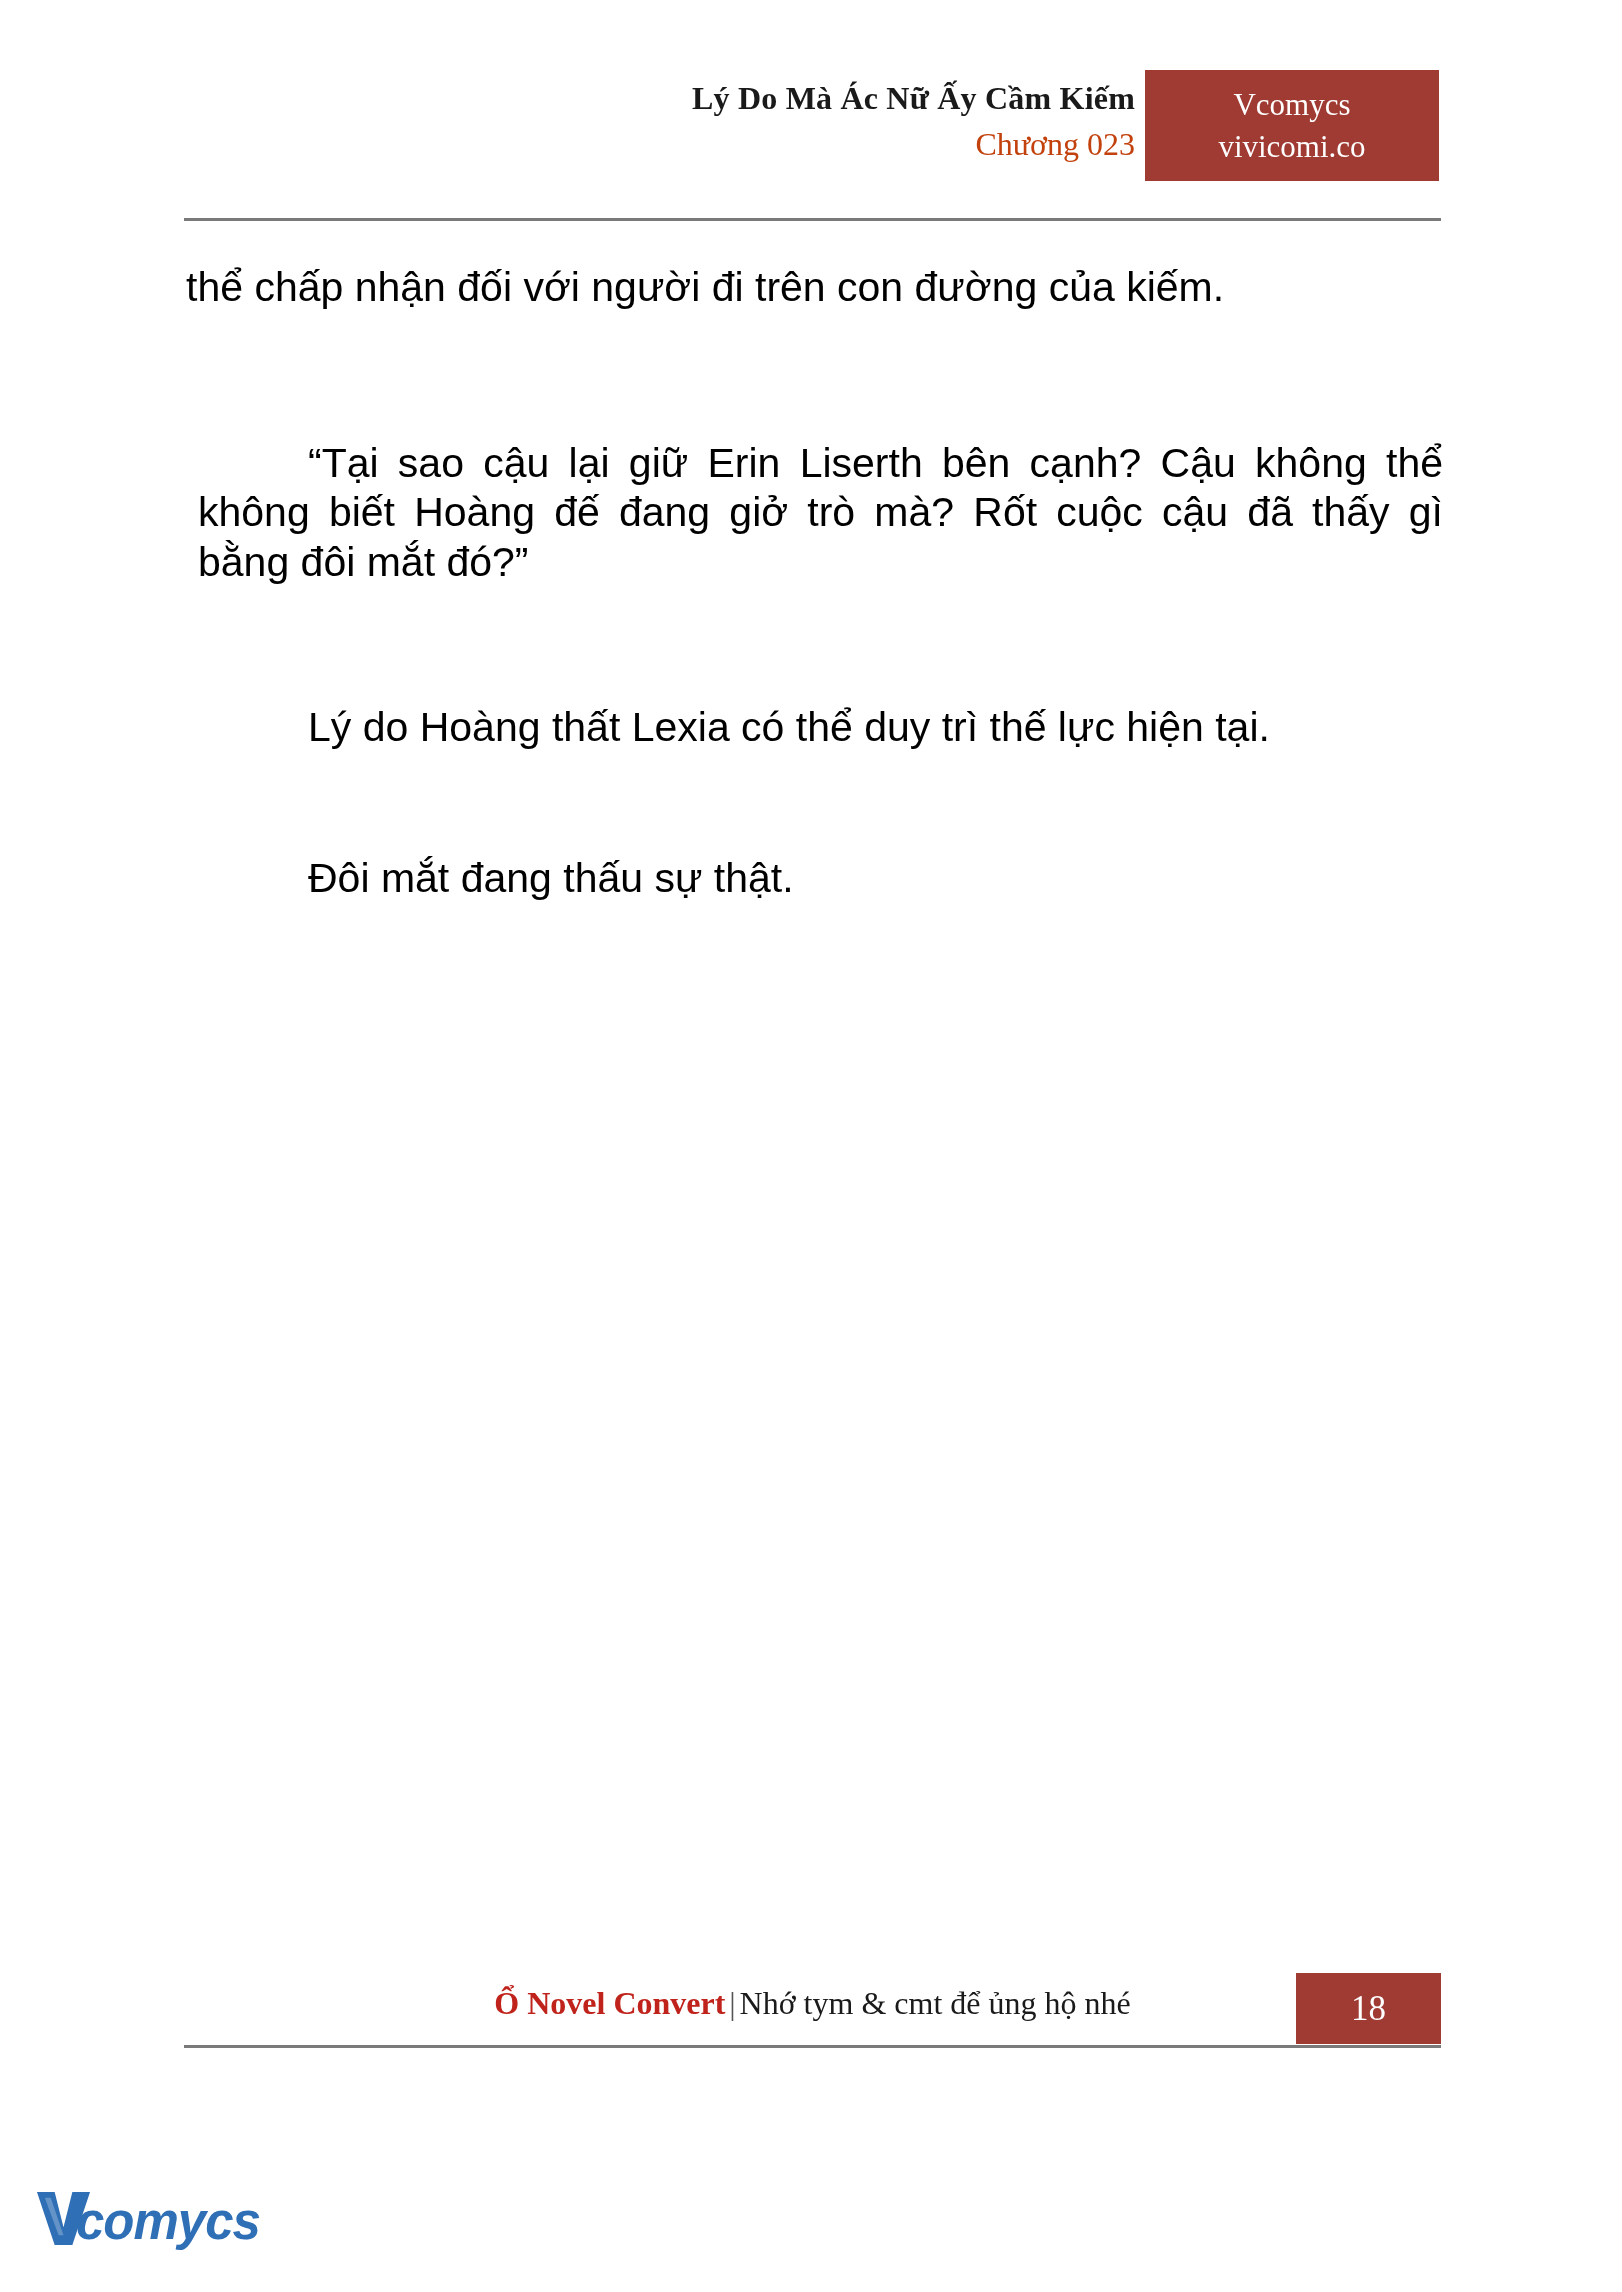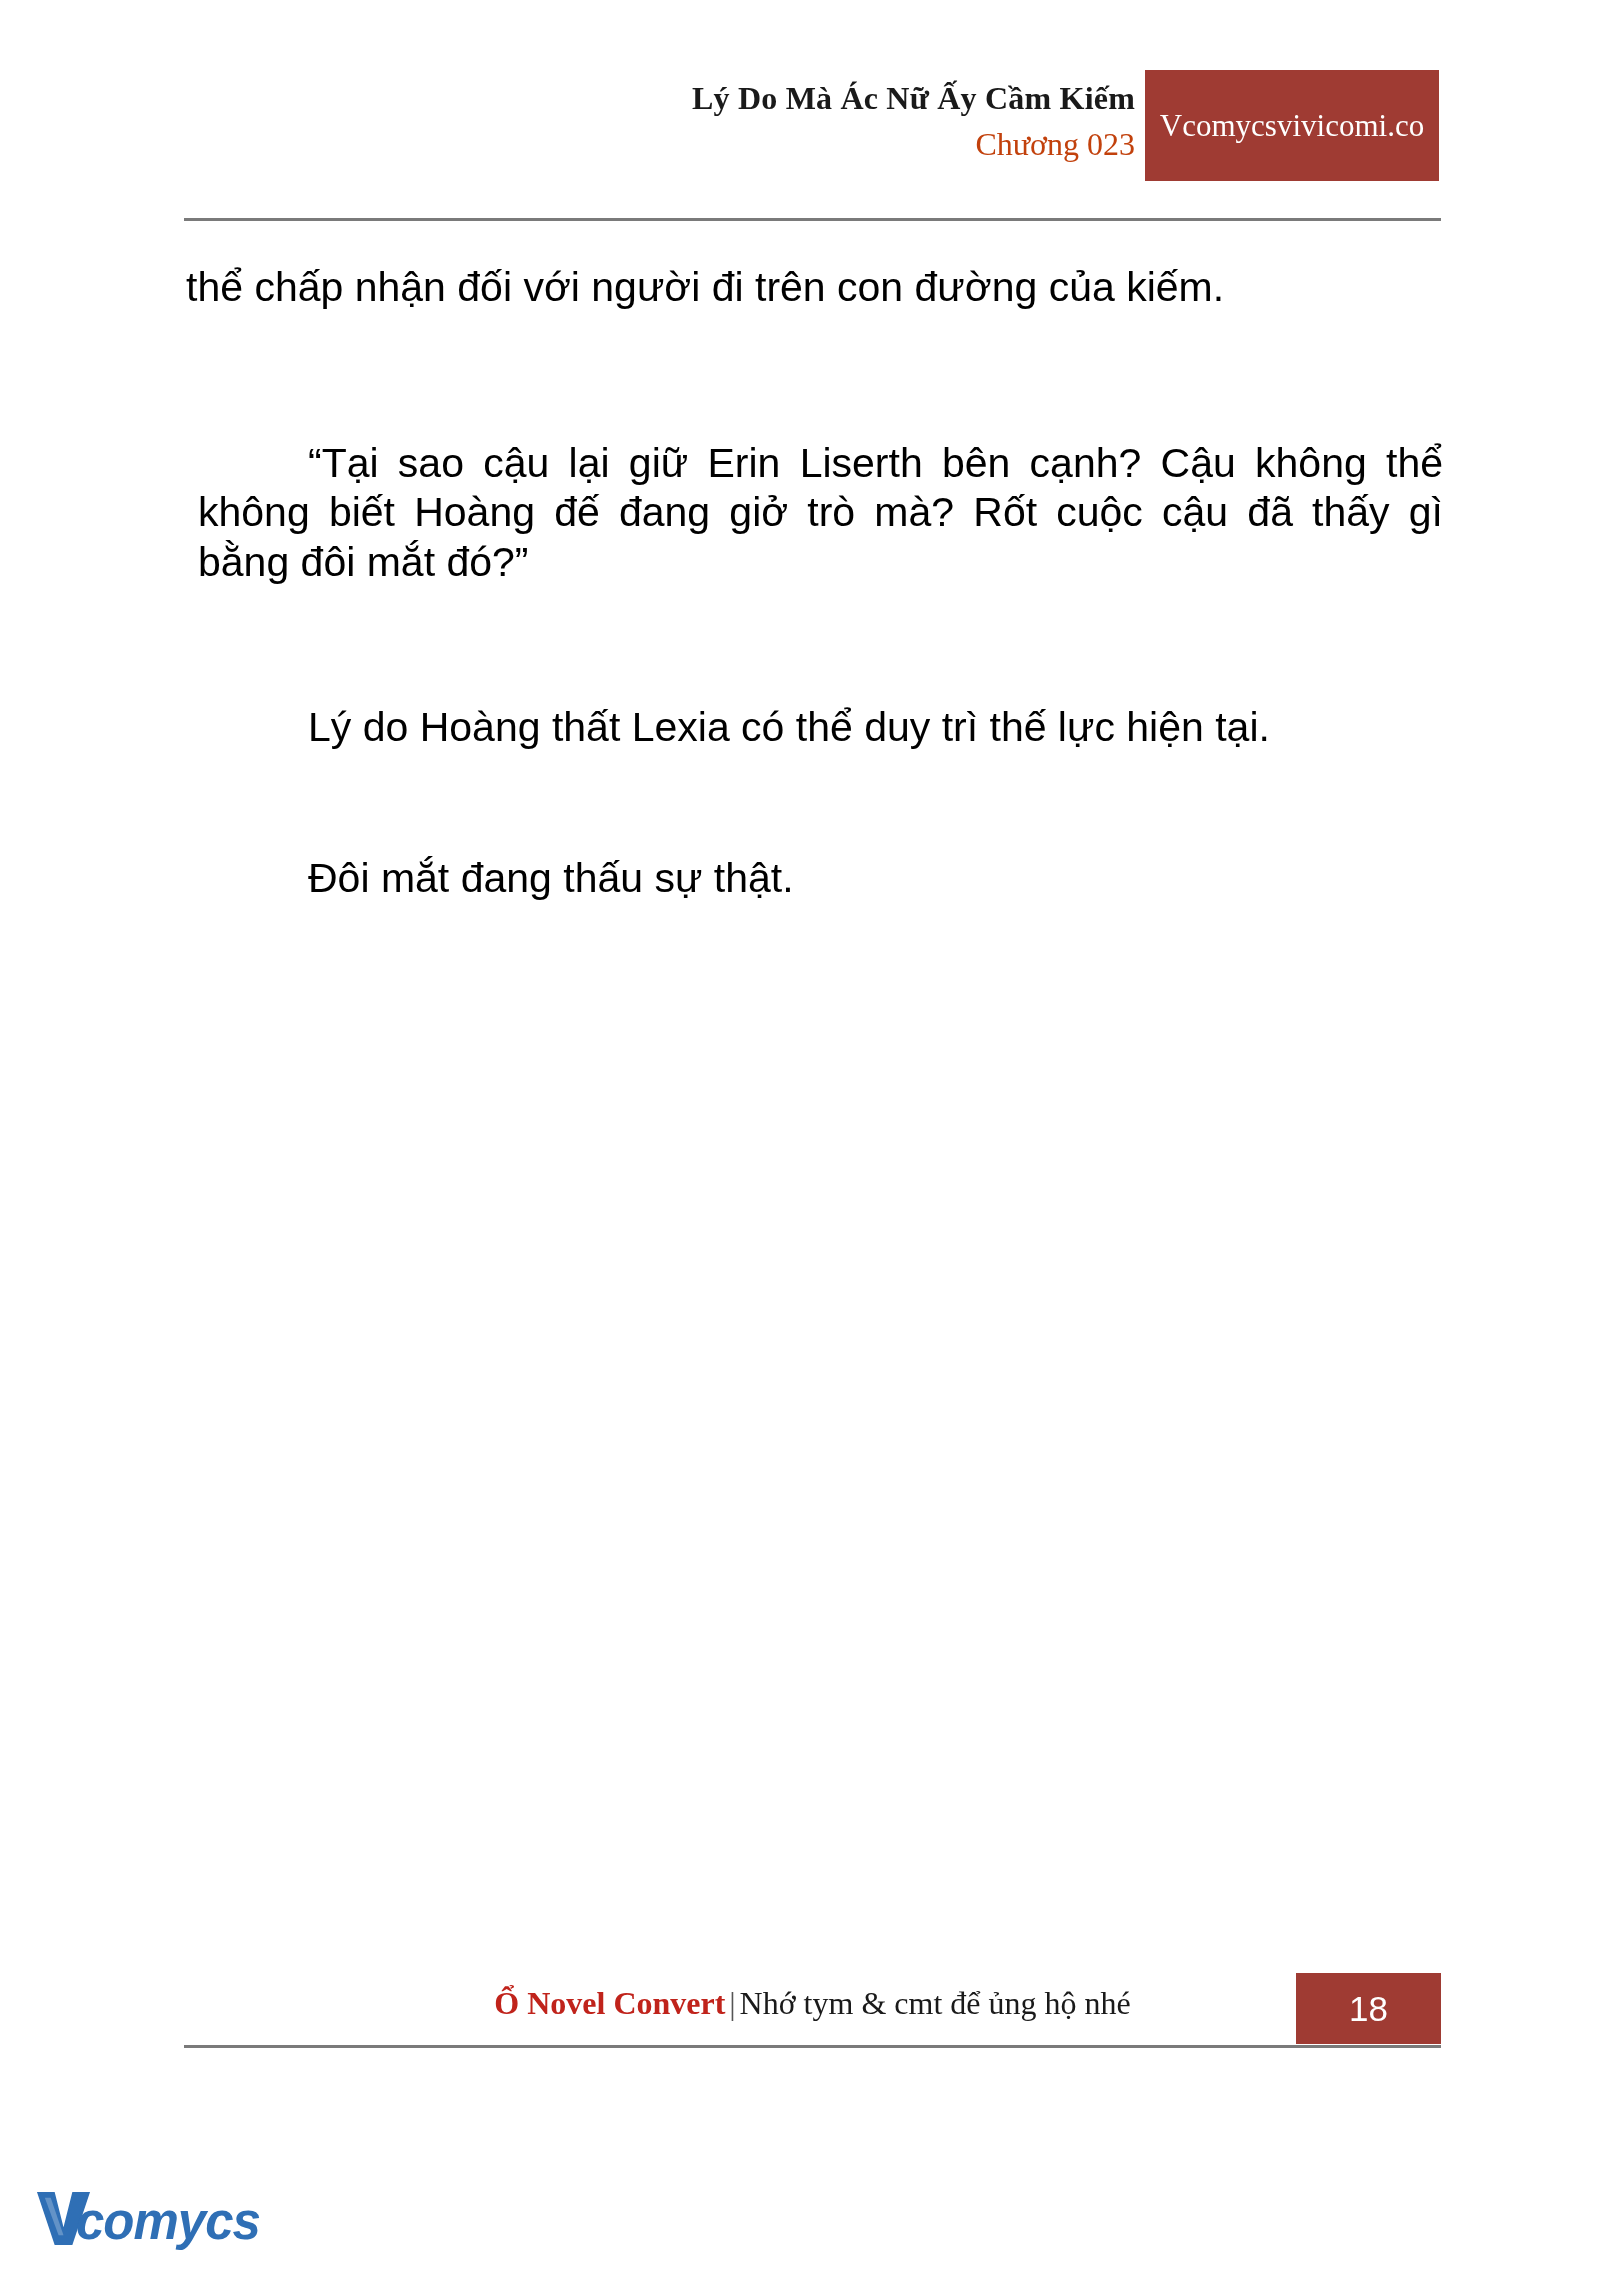--- a/index.html
+++ b/index.html
@@ -55,20 +55,21 @@
   }
   .header-badge {
     position: absolute;
     right: 0;
     top: -7.8px;
     width: 294px;
     height: 111px;
     background: #9f3b33;
     color: #ffffff;
     display: flex;
+    flex-direction: column;
     align-items: center;
     justify-content: center;
     line-height: 1.35;
   }
   .header-badge-line1 {
     font-size: 31px;
     font-family: "Liberation Serif", serif;
   }
   .header-badge-line2 {
     font-size: 31px;
@@ -146,21 +147,21 @@
     right: 0;
     top: -3.9px;
     width: 145px;
     height: 71px;
     background: #9f3b33;
     color: #ffffff;
     font-size: 35px;
     display: flex;
     align-items: center;
     justify-content: center;
-    font-family: Liberation Sans, sans-serif;
+    font-family: Liberation Serif, serif;
   }
 
   
   .watermark {
     position: absolute;
     left: 35px;
     top: 2184px;
     width: 225px;
     height: 80px;
   }

